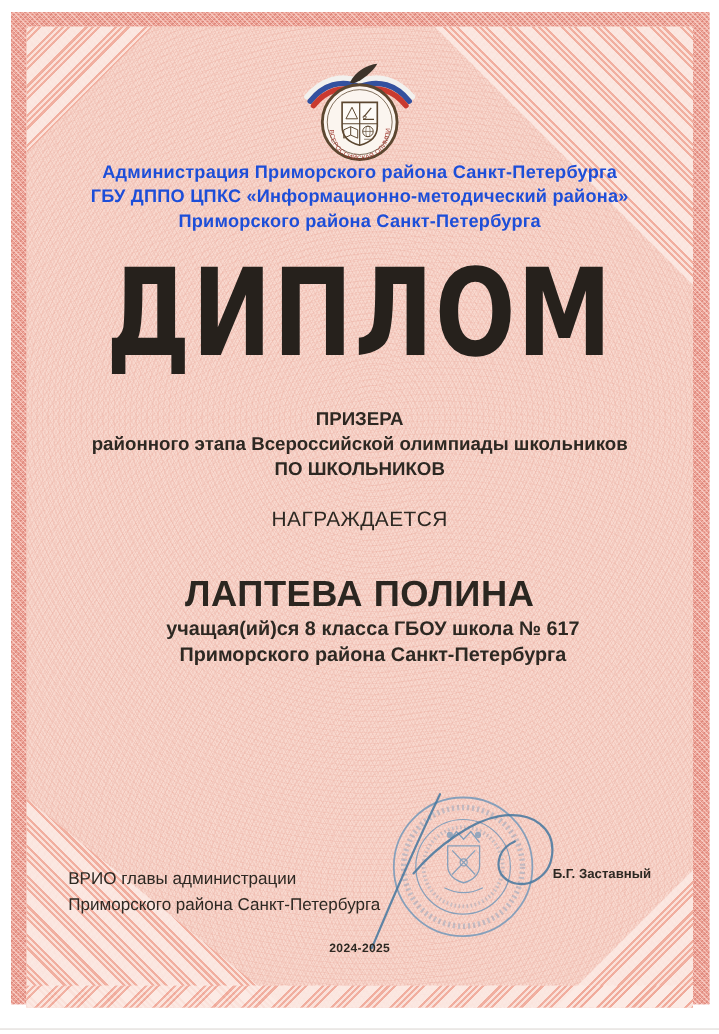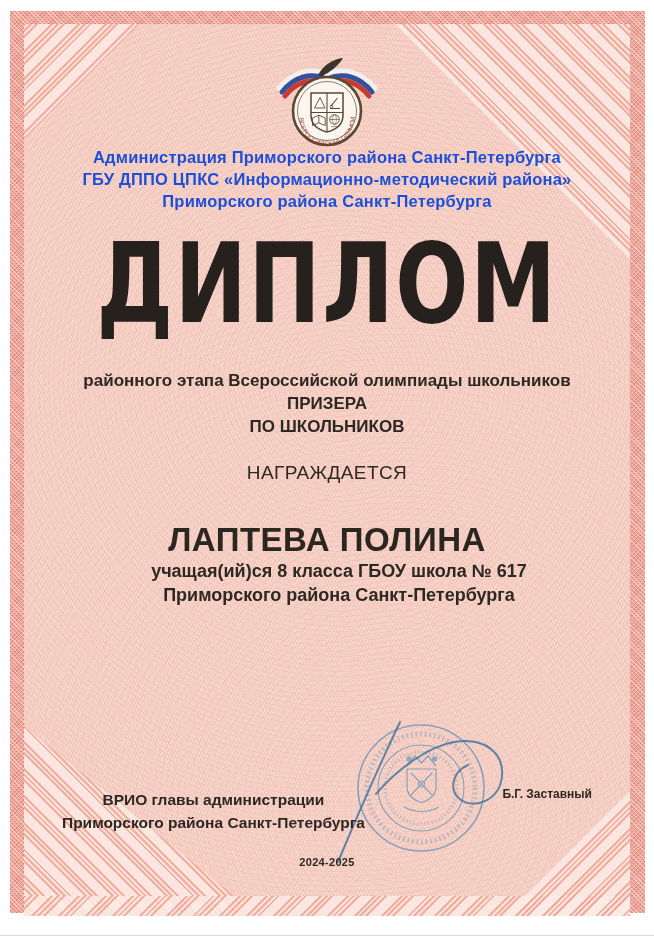--- a/index.html
+++ b/index.html
@@ -55,21 +55,21 @@
   .org{top:146px;font-size:16.5px;font-weight:bold;line-height:22px;color:#1d4ed8;letter-spacing:.2px;}
   .title{
     top:230px;font-family:"DejaVu Sans",sans-serif;font-weight:bold;font-size:100px;line-height:1;
     letter-spacing:2px;color:#26211c;transform:scale(.86,1.1);transform-origin:50% 0;
   }
   .award{top:369px;font-size:17px;font-weight:bold;line-height:23px;}
   .awarded{top:462px;font-size:19px;font-weight:normal;letter-spacing:.4px;}
   .name{top:521px;font-size:33px;font-weight:bold;letter-spacing:.5px;color:#2b2620;}
   .recipient{top:559px;font-size:18px;font-weight:bold;line-height:24px;padding-left:24px;}
   .stamp-wrap{position:absolute;left:318px;top:702px;width:210px;height:170px;}
-  .sig-left{position:absolute;left:62px;top:788px;text-align:center;font-size:15.5px;font-weight:bold;line-height:23px;}
+  .sig-left{position:absolute;left:62px;top:788px;text-align:left;font-size:15.5px;font-weight:normal;line-height:23px;}
   .sig-name{position:absolute;right:62px;top:787px;font-size:12px;font-weight:bold;}
   .years{top:856px;font-size:11px;font-weight:bold;letter-spacing:.3px;}
 </style>
 </head>
 <body>
 
 <div class="page">
   <div class="band"></div>
   <div class="inner">
     <div class="corner lace135 c-tl"></div>
@@ -116,22 +116,22 @@
 
   <div class="abs org">
     <div>Администрация Приморского района Санкт-Петербурга</div>
     <div>ГБУ ДППО ЦПКС «Информационно-методический района»</div>
     <div>Приморского района Санкт-Петербурга</div>
   </div>
 
   <div class="abs title">ДИПЛОМ</div>
 
   <div class="abs award">
+    <div>ПРИЗЕРА</div>
     <div>районного этапа Всероссийской олимпиады школьников</div>
-    <div>ПРИЗЕРА</div>
     <div>ПО ШКОЛЬНИКОВ</div>
   </div>
 
   <div class="abs awarded">НАГРАЖДАЕТСЯ</div>
 
   <div class="abs name">ЛАПТЕВА ПОЛИНА</div>
   <div class="abs recipient">
     <div>учащая(ий)ся 8 класса ГБОУ школа № 617</div>
     <div>Приморского района Санкт-Петербурга</div>
   </div>

